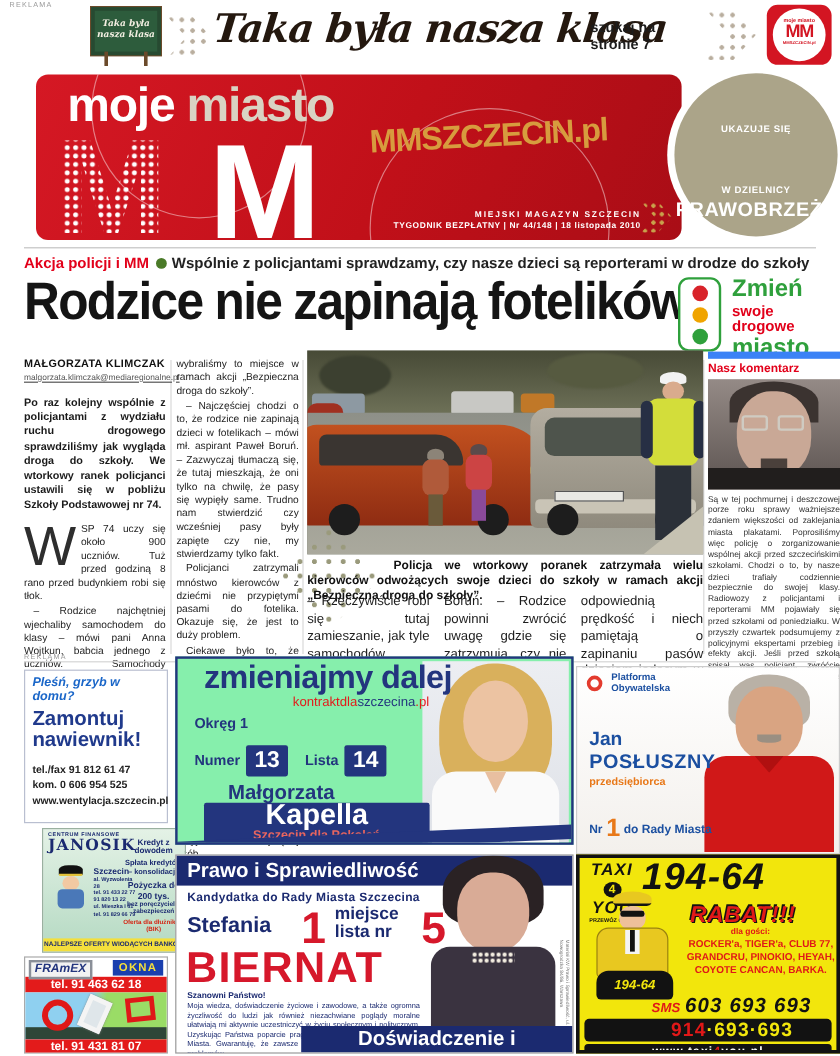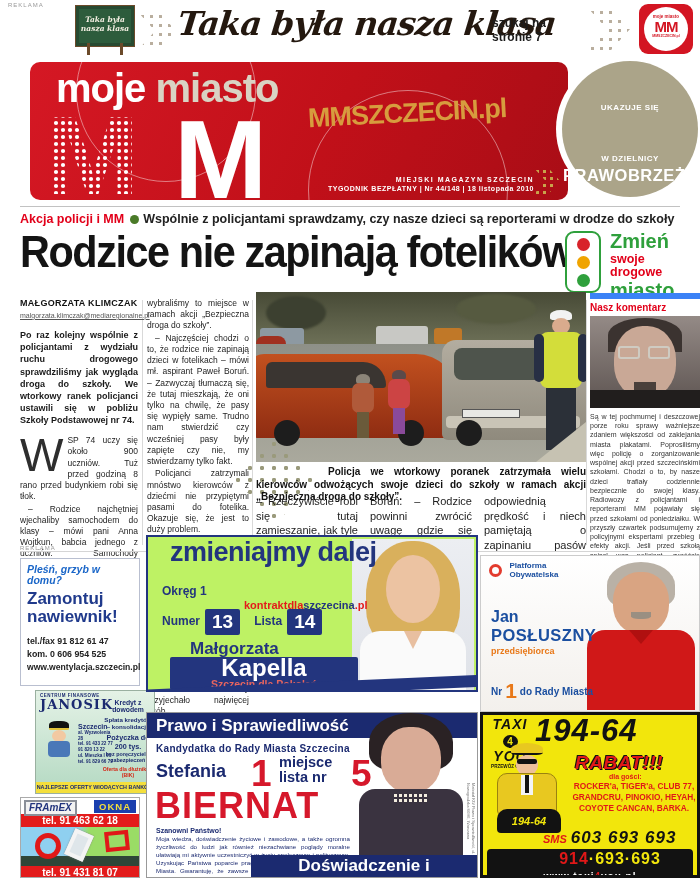--- a/index.html
+++ b/index.html
@@ -146,23 +146,23 @@
   .fx-okna { position:absolute; right:3px; top:2px; background:#1a3fae; color:#f4df3c; font-size:9.5px; font-weight:900;
              padding:1px 5px; letter-spacing:1px; }
   .fx-tel { height:13px; background:#e31b1b; color:#fff; font-size:10px; font-weight:800; text-align:center; line-height:13px; }
   .fx-pic { position:relative; height:39px; background:linear-gradient(100deg,#8fd0f0 0 45%,#9adc66 55% 100%); overflow:hidden; }
   .fx-sil { position:absolute; left:0; bottom:0; width:100%; height:10px; background:#2e4638; }
   .fx-ring { position:absolute; left:14px; top:6px; width:26px; height:26px; border:5px solid #e01818; border-radius:50%; }
   .fx-house { position:absolute; right:10px; top:4px; width:24px; height:20px; border:4px solid #e01818; transform:rotate(-6deg); }
   .fx-win { position:absolute; left:48px; top:4px; width:20px; height:28px; background:#dfe6ea; border:4px solid #f4f4f4;
             box-shadow:0 0 2px #888; transform:rotate(24deg); }
 
-  #ad-kapella { left:146px; top:535px; width:332px; height:157px; border:2px solid #23357e; background:#bef264; overflow:hidden; }
+  #ad-kapella { left:146px; top:547px; width:332px; height:157px; border:2px solid #23357e; background:#86efac; overflow:hidden; }
   .kp-title { position:absolute; left:22px; top:0px; font-size:27px; font-weight:800; color:#23357e; letter-spacing:-.5px; }
-  .kp-site { position:absolute; left:96px; top:30px; font-size:11px; font-weight:700;margin-top:32px; }
+  .kp-site { position:absolute; left:96px; top:30px; font-size:11px; font-weight:400; }
   .kp-site .r { color:#e31b1b; } .kp-site .b { color:#23357e; }
   .kp-okreg { position:absolute; left:14px; top:47px; font-size:12px; font-weight:800; color:#23357e; }
   .kp-row { position:absolute; left:14px; top:72px; color:#23357e; font-size:12px; font-weight:800; }
   .kp-num { display:inline-block; background:#23357e; color:#fff; font-size:19px; font-weight:800; padding:2px 7px;
             border-radius:2px; margin:0 14px 0 5px; vertical-align:middle; }
   .kp-first { position:absolute; left:42px; top:102px; font-size:17px; font-weight:800; color:#23357e; }
   .kp-box { position:absolute; left:22px; top:120px; width:188px; height:33px; background:#23357e; text-align:center;
             border-radius:2px; }
   .kp-box .last { color:#fff; font-size:24px; font-weight:800; line-height:22px; }
   .kp-box .slog { color:#e8655f; font-size:10.5px; font-weight:800; line-height:10px; }
@@ -228,21 +228,21 @@
   .tx-face { position:absolute; left:27px; top:12px; width:22px; height:20px; background:#eec09a; border-radius:46%; }
   .tx-shade { position:absolute; left:28px; top:16px; width:20px; height:5px; background:#121212; border-radius:2px; }
   .tx-coat { position:absolute; left:8px; top:30px; width:60px; height:42px; background:#e8c820; border-radius:10px 10px 4px 4px; border:1px solid #9a8210; }
   .tx-shirt { position:absolute; left:32px; top:32px; width:12px; height:20px; background:#f4f4f4; }
   .tx-tie { position:absolute; left:36px; top:32px; width:4px; height:18px; background:#121212; }
   .tx-plate { position:absolute; left:8px; top:66px; width:64px; height:24px; background:#121212; border-radius:10px 10px 4px 4px;
               color:#f2e60c; text-align:center; font:italic 900 11px/24px "Liberation Sans",sans-serif; }
   .tx-sms { position:absolute; left:60px; top:114px; }
   .tx-sms .s { font:italic 900 11px/1 "Liberation Sans",sans-serif; color:#e01818; margin-right:4px; }
   .tx-sms .n { font:italic 900 17px/1 "Liberation Sans",sans-serif; color:#121212; letter-spacing:1px; }
-  .tx-bar1 { position:absolute; left:4px; top:134px; width:206px; height:29px; background:#121212; border-radius:4px;
+  .tx-bar1 { position:absolute; left:4px; top:134px; width:206px; height:19px; background:#121212; border-radius:4px;
              text-align:center; font:900 16px/19px "Liberation Sans",sans-serif; letter-spacing:1px;padding-left:40px; }
   .tx-bar1 .p1 { color:#e01818; } .tx-bar1 .p2 { color:#f2e60c; }
   .tx-bar2 { position:absolute; left:4px; top:155px; width:206px; height:13px; background:#121212; border-radius:3px;
              text-align:center; font:800 10px/13px "Liberation Sans",sans-serif; color:#fff; letter-spacing:1px; }
   .tx-bar2 .f { color:#e01818; }
 </style>
 </head>
 <body>
 
 <div id="page">

